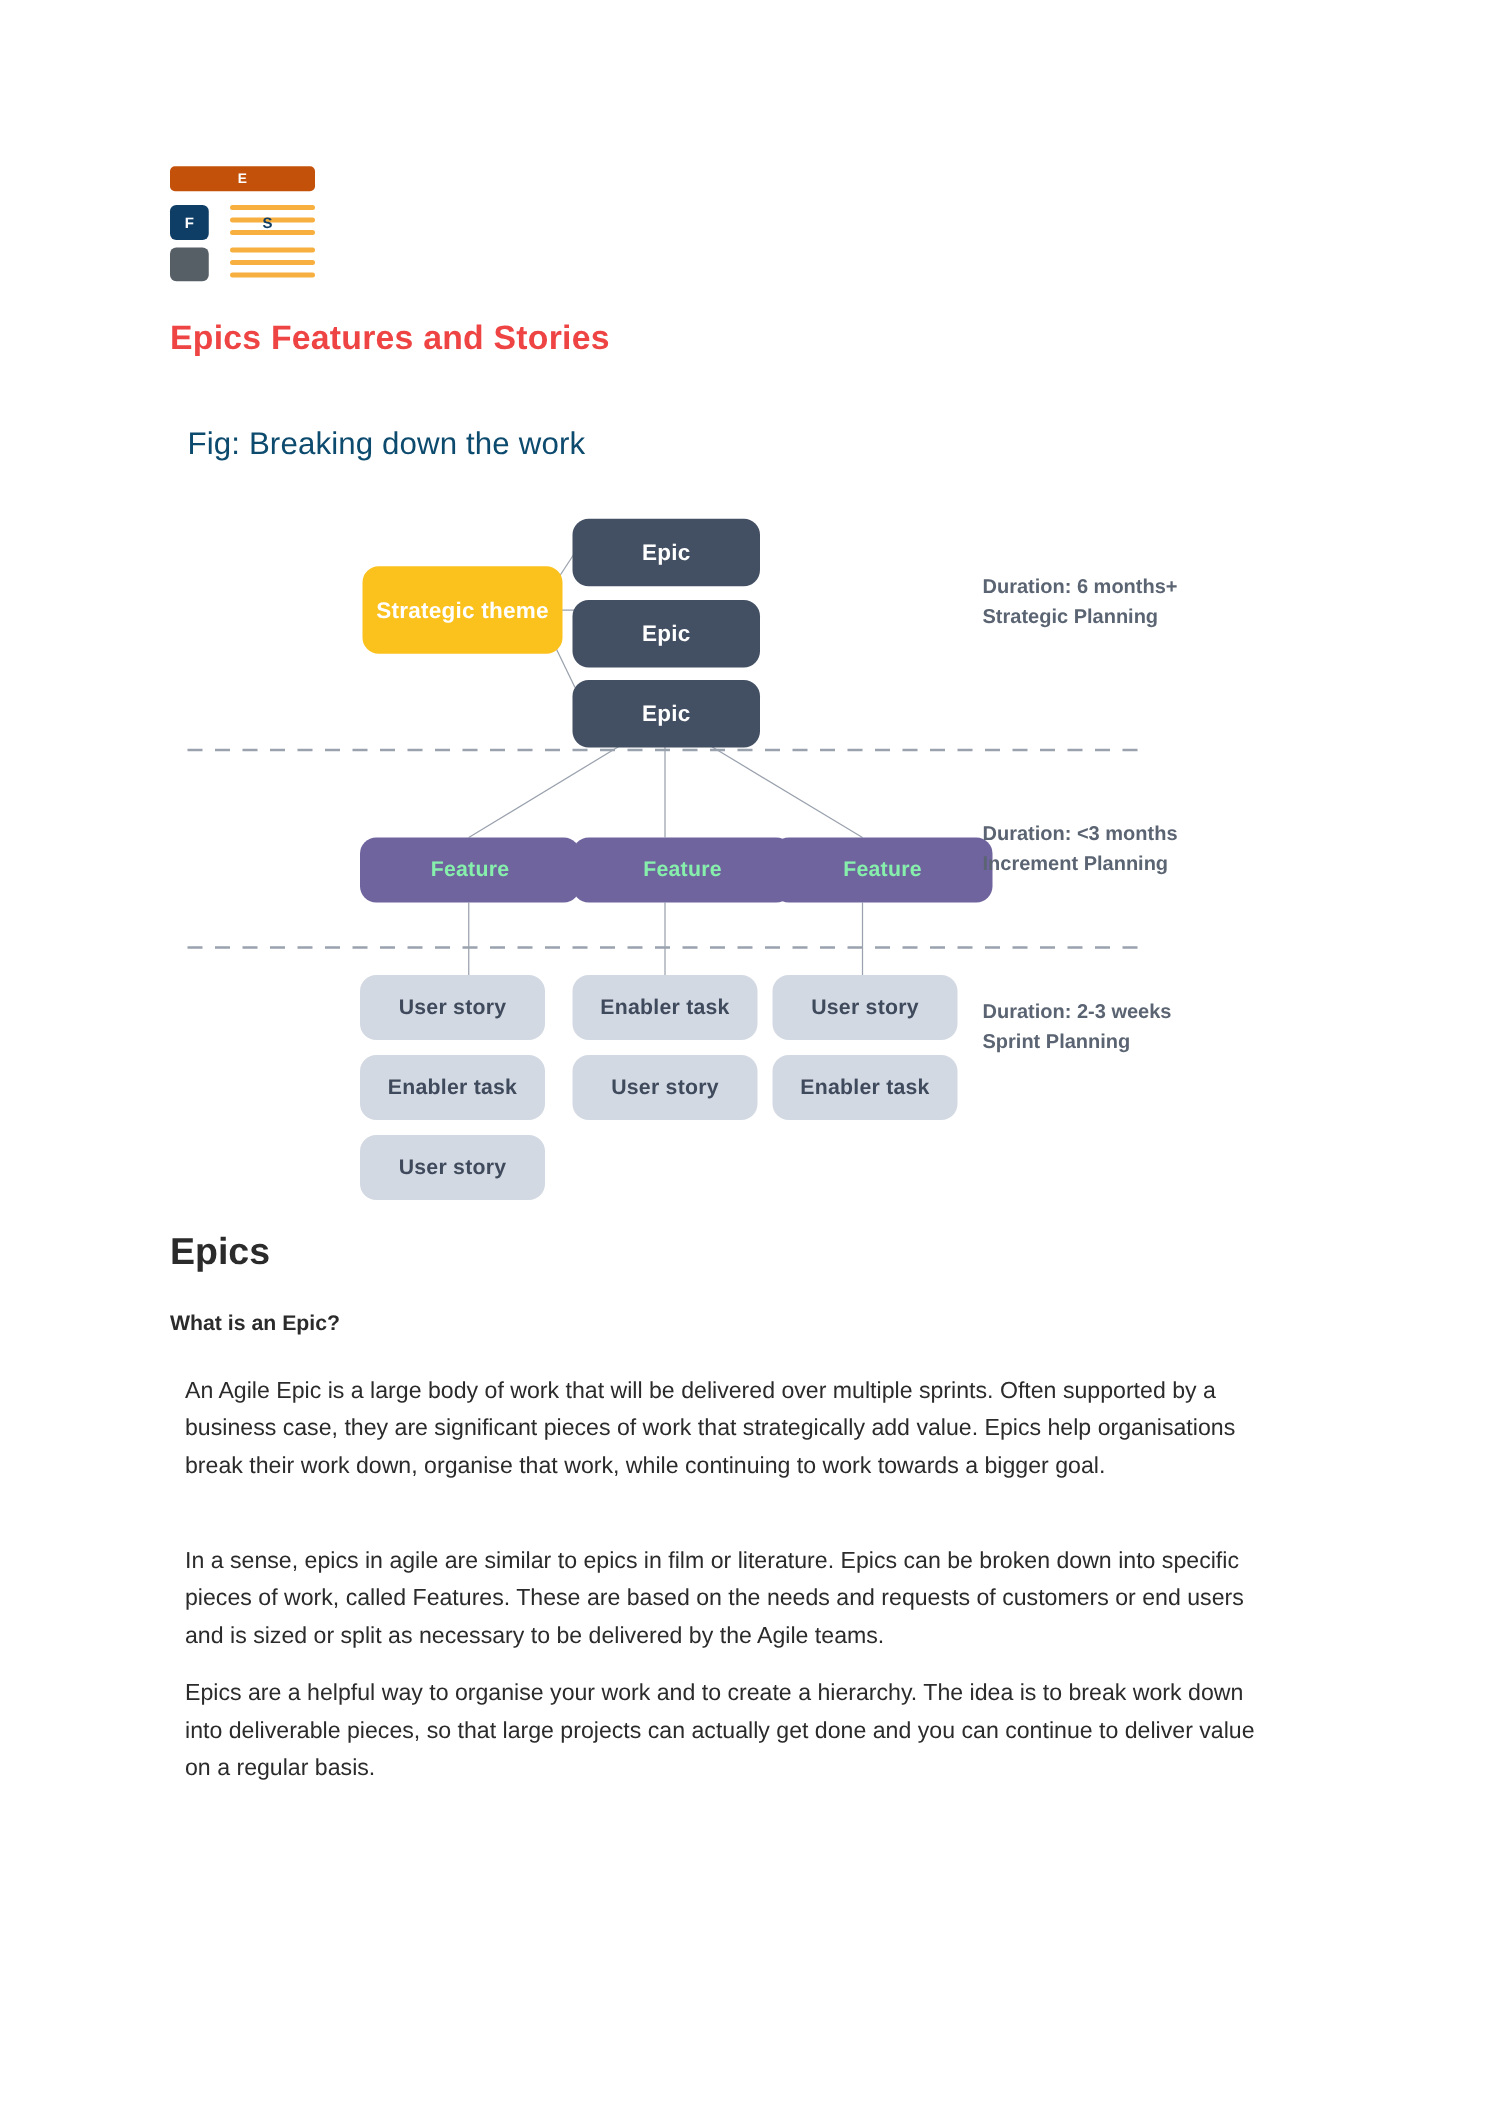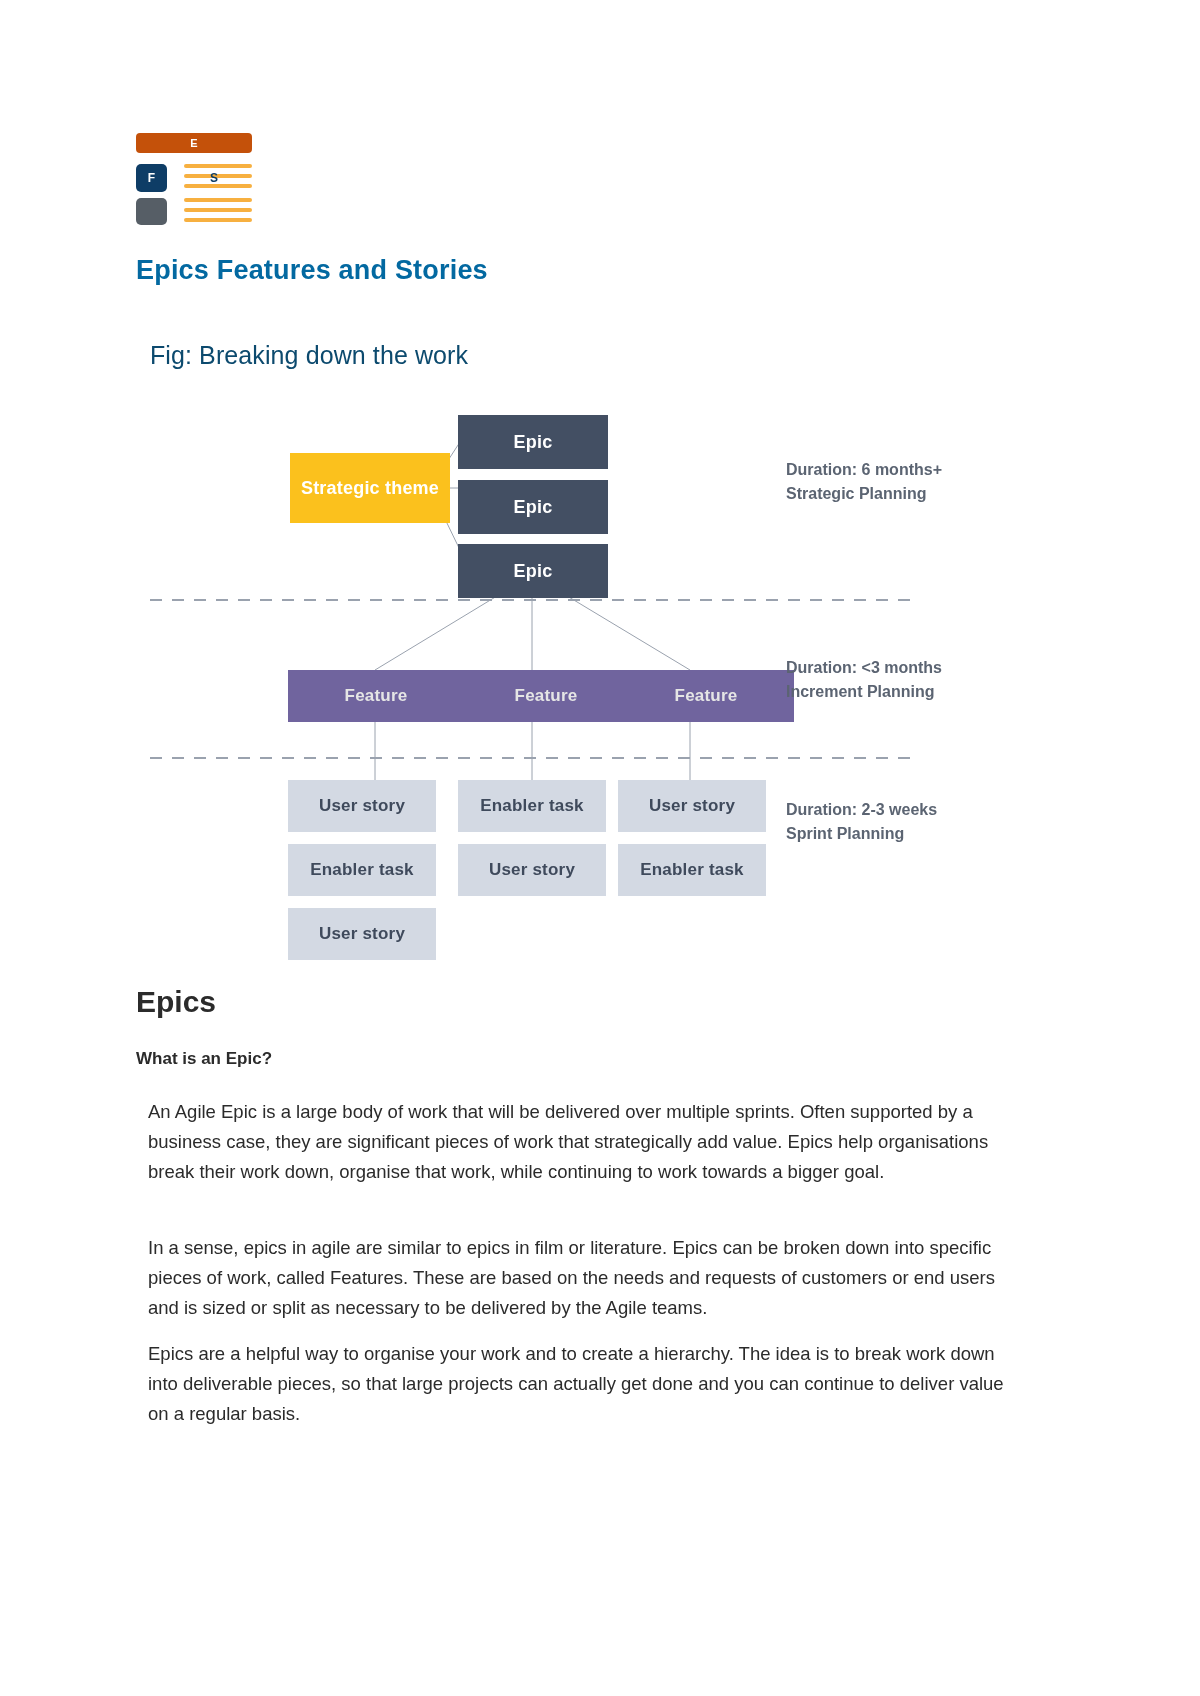--- a/index.html
+++ b/index.html
@@ -91,21 +91,21 @@
     line-height: 13px;
   }
 
   
   .doc-title {
     position: absolute;
     left: 136px;
     top: 255px;
     font-size: 27px;
     font-weight: bold;
-    color: #0369a1;
+    color: #ef4444;
     letter-spacing: .2px;
   }
 
   .fig-caption {
     position: absolute;
     left: 150px;
     top: 341px;
     font-size: 25px;
     font-weight: normal;
     color: #0c4a6e;
@@ -154,39 +154,40 @@
   .diagram svg { position: absolute; left: 0; top: 0; }
 
   .node {
     position: absolute;
     display: flex;
     align-items: center;
     justify-content: center;
     text-align: center;
     font-weight: bold;
     letter-spacing: .2px;
+    border-radius: 13px;
   }
   .node-epic {
     background: #434f63;
     color: #ffffff;
     font-size: 18px;
     width: 150px;
     height: 54px;
   }
   .node-theme {
     background: #fbc11d;
     color: #ffffff;
     font-size: 18px;
     width: 160px;
     height: 70px;
     line-height: 27px;
   }
   .node-feature {
     background: #70649e;
-    color: #e5e5e5;
+    color: #86efac;
     font-size: 17px;
     width: 176px;
     height: 52px;
     text-align: right;
   }
   .node-story {
     background: #d3d9e3;
     color: #3f4a5c;
     font-size: 17px;
     width: 148px;

